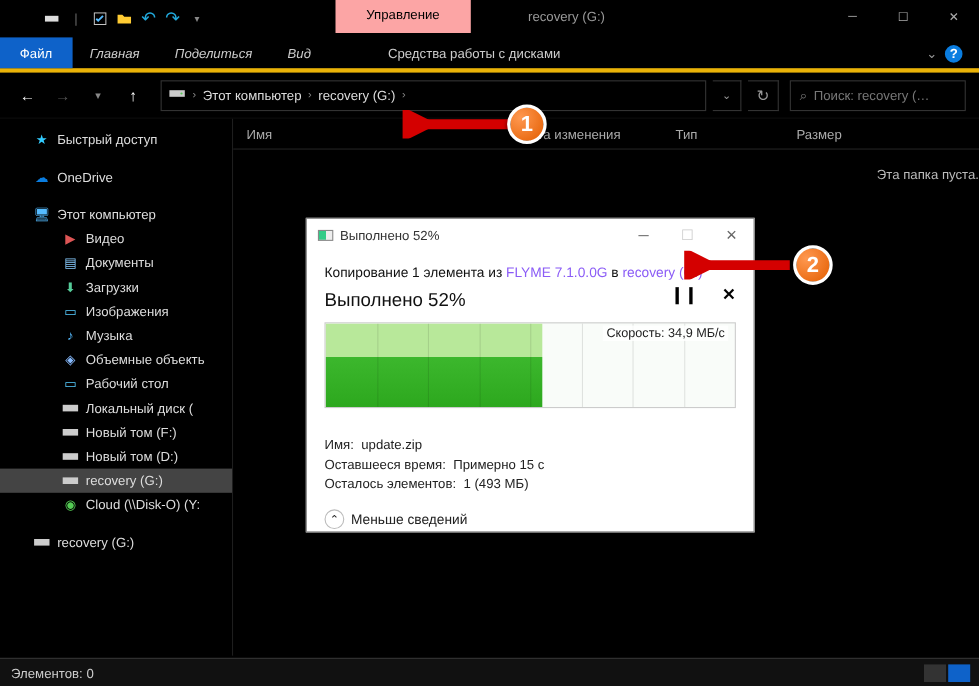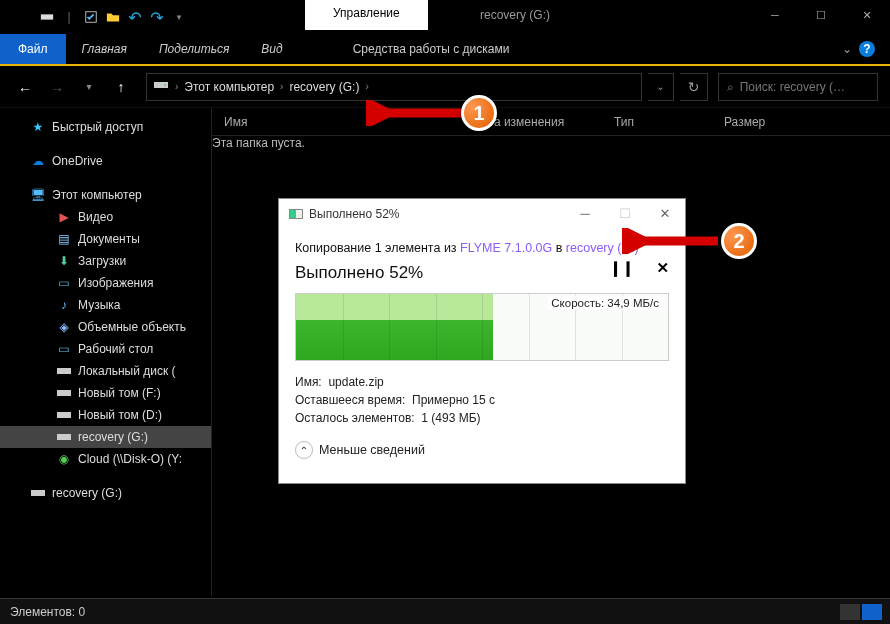--- a/index.html
+++ b/index.html
@@ -2,27 +2,27 @@
 <html><head>
 <meta charset="utf-8">
 <style>
 * { box-sizing: border-box; margin: 0; padding: 0; font-family: "Segoe UI", Tahoma, sans-serif; }
 body { background: #000; width: 890px; height: 624px; overflow: hidden; position: relative; }
 
 
 .titlebar { height: 34px; background: #000; display: flex; align-items: center; color: #ccc; font-size: 12px; position: relative; }
 .titlebar .qat { display: flex; gap: 8px; padding-left: 40px; align-items: center; }
 .titlebar .qat-item { width: 14px; height: 14px; display: inline-flex; align-items: center; justify-content: center; }
-.titlebar .manage-tab { position: absolute; left: 305px; top: 0; height: 30px; background: #ffffff; color: #000; padding: 6px 28px; font-size: 12px; }
+.titlebar .manage-tab { position: absolute; left: 305px; top: 0; height: 30px; background: #fca5a5; color: #000; padding: 6px 28px; font-size: 12px; }
 .titlebar .win-title { position: absolute; left: 480px; top: 8px; color: #999; font-size: 12px; }
 .titlebar .win-controls { position: absolute; right: 0; top: 0; display: flex; }
 .titlebar .win-controls div { width: 46px; height: 30px; display: flex; align-items: center; justify-content: center; color: #aaa; font-size: 11px; }
 
 
-.ribbon { height: 32px; background: #000; display: flex; align-items: stretch; font-size: 12px; color: #ccc; position: relative; border-bottom: 2px solid #eab308; }
+.ribbon { height: 32px; background: #000; display: flex; align-items: stretch; font-size: 12px; color: #ccc; position: relative; border-bottom: 4px solid #eab308; }
 .ribbon .file-tab { background: #0e62c9; color: #fff; padding: 8px 18px; }
 .ribbon .tab { padding: 8px 16px; font-style: italic; }
 .ribbon .manage-sub { padding: 8px 16px; margin-left: 38px; }
 .ribbon .help { position: absolute; right: 14px; top: 6px; width: 18px; height: 18px; }
 .ribbon .expand { position: absolute; right: 38px; top: 8px; color: #999; font-size: 12px; }
 
 
 .navbar { height: 42px; background: #000; display: flex; align-items: center; padding: 4px 12px; gap: 6px; border-bottom: 1px solid #111; }
 .nav-arrow { width: 26px; height: 26px; display: flex; align-items: center; justify-content: center; color: #fff; font-size: 14px; }
 .addrbar { flex: 1; height: 28px; background: #000; border: 1px solid #333; display: flex; align-items: center; padding: 0 6px; color: #ddd; font-size: 12px; gap: 4px; max-width: 510px; margin-left: 6px; }
@@ -36,41 +36,41 @@
 .sidebar { width: 212px; background: #000; border-right: 1px solid #222; overflow: hidden; padding-top: 8px; }
 .sidebar .itm { height: 22px; display: flex; align-items: center; padding-left: 30px; color: #ddd; font-size: 12px; gap: 6px; white-space: nowrap; overflow: hidden; }
 .sidebar .itm.sub { padding-left: 56px; }
 .sidebar .itm.sel { background: #444; }
 .sidebar .itm .ic { width: 16px; height: 16px; display: inline-flex; align-items: center; justify-content: center; flex-shrink: 0; }
 .sidebar .gap { height: 12px; }
 
 .main { flex: 1; background: #000; position: relative; }
 .col-headers { height: 28px; display: flex; color: #aaa; font-size: 12px; align-items: center; border-bottom: 1px solid #222; }
 .col-headers div { padding: 0 12px; }
-.empty { text-align: left; color: #bbb; font-size: 12px; }
+.empty { text-align: right; color: #bbb; font-size: 12px; margin-top: 16px; }
 
 
 .statusbar { position: absolute; bottom: 0; left: 0; right: 0; height: 26px; background: #111; border-top: 1px solid #333; color: #ccc; font-size: 12px; display: flex; align-items: center; padding: 0 10px; }
 .statusbar .view-icons { position: absolute; right: 8px; display: flex; gap: 2px; }
 .statusbar .view-icons div { width: 20px; height: 16px; background: #333; }
 .statusbar .view-icons div.on { background: #0e62c9; }
 
 
 .copydlg { position: absolute; left: 278px; top: 198px; width: 408px; height: 286px; background: #fff; border: 1px solid #888; box-shadow: 0 4px 24px rgba(0,0,0,0.7); }
 .copydlg .dlg-title { height: 30px; display: flex; align-items: center; padding: 0 10px; font-size: 12px; color: #333; }
 .copydlg .dlg-title .t-left { display: flex; align-items: center; gap: 6px; }
 .copydlg .dlg-title .t-icon { width: 14px; height: 10px; background: linear-gradient(to right, #3c8 50%, #eee 50%); border: 1px solid #888; }
 .copydlg .dlg-win { position: absolute; right: 0; top: 0; display: flex; }
 .copydlg .dlg-win div { width: 40px; height: 28px; display: flex; align-items: center; justify-content: center; color: #666; font-size: 13px; }
 .copydlg .body { padding: 12px 16px 8px 16px; font-size: 12.5px; color: #111; }
 .copydlg .line1 { margin-bottom: 4px; }
 .copydlg .link { color: #8b5cf6; }
 .copydlg .perc { font-size: 17px; margin: 4px 0 10px 0; }
 .copydlg .ctl { float: right; display: flex; gap: 22px; font-size: 15px; color: #000; }
-.copydlg .graph { height: 68px; border: 1px solid #ccc; position: relative; background: #f9fcf9; overflow: hidden; margin-bottom: 12px; }
+.copydlg .graph { height: 78px; border: 1px solid #ccc; position: relative; background: #f9fcf9; overflow: hidden; margin-bottom: 24px; }
 .copydlg .fill { position: absolute; left: 0; top: 0; bottom: 0; width: 53%; background: linear-gradient(to bottom, #b8e89a 0%, #b8e89a 40%, #3cb72d 40%, #2da81e 100%); }
 .copydlg .grid { position: absolute; inset: 0; }
 .copydlg .gv { position: absolute; top:0; bottom:0; width:1px; background: rgba(0,0,0,0.1); }
 .copydlg .speed { position: absolute; right: 6px; top: 2px; font-size: 11.5px; color: #222; background: rgba(255,255,255,0.8); padding: 1px 3px; }
 .copydlg .meta { font-size: 12px; color: #222; line-height: 1.5; }
 .copydlg .less { display: flex; align-items: center; gap: 6px; margin-top: 14px; font-size: 12.5px; color: #222; }
 .copydlg .less .chev-up { width: 18px; height: 18px; border: 1px solid #bbb; border-radius: 50%; display: inline-flex; align-items: center; justify-content: center; font-size: 10px; }
 
 
 .callout { position: absolute; width: 36px; height: 36px; border-radius: 50%; display: flex; align-items: center; justify-content: center; font-size: 20px; font-weight: 700; color: #fff; border: 3px solid #fff; box-shadow: 0 2px 4px rgba(0,0,0,0.6); }

